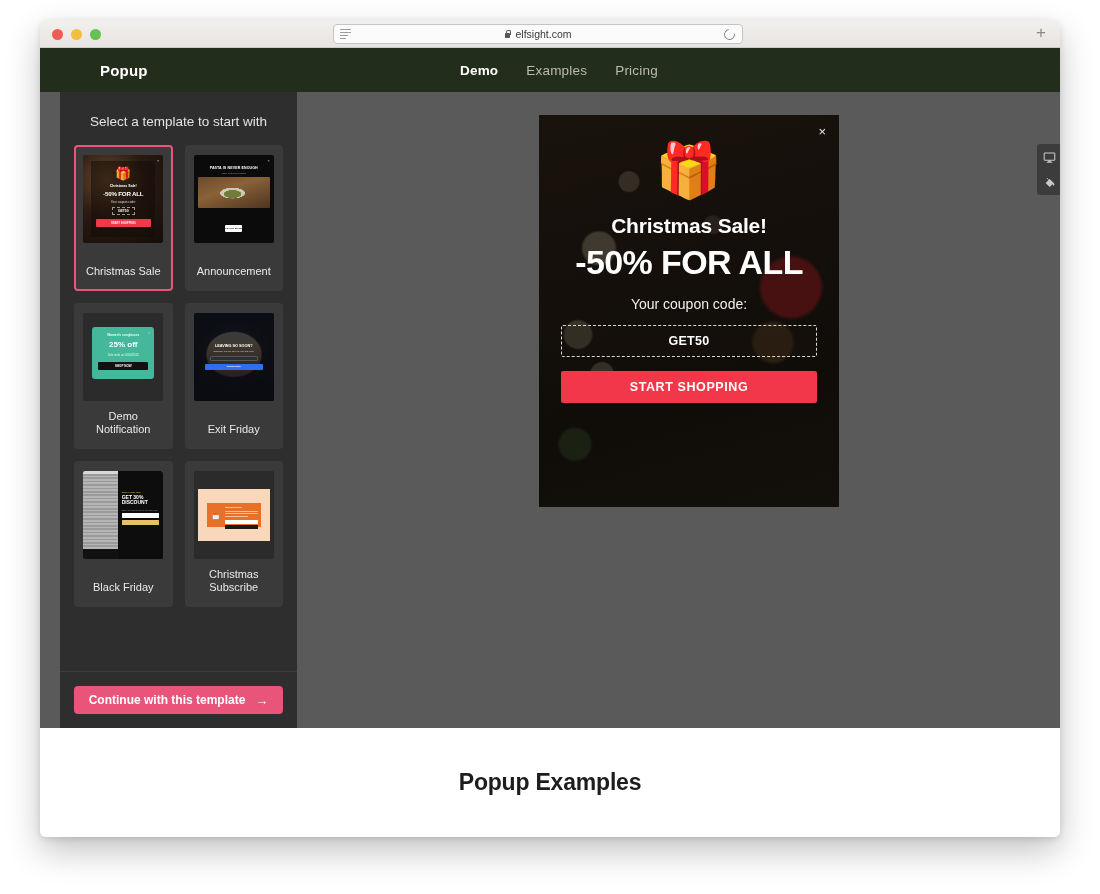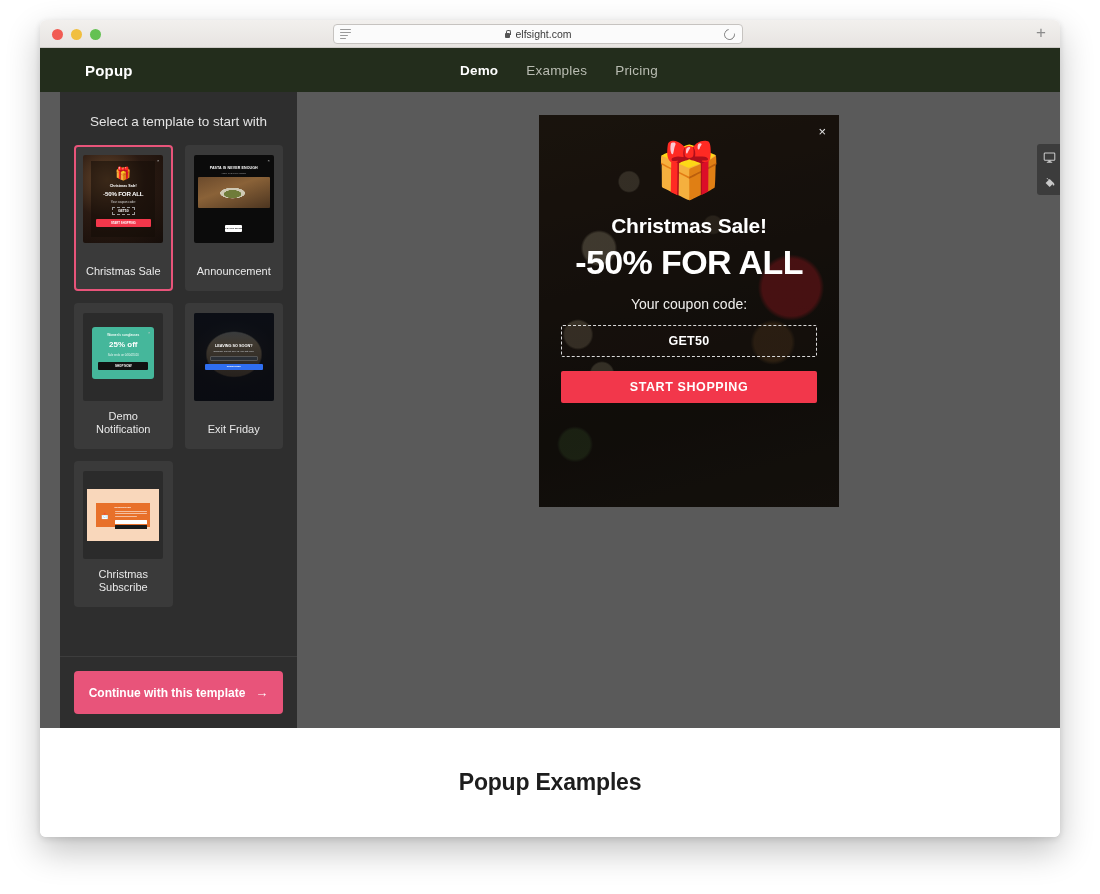--- a/index.html
+++ b/index.html
@@ -75,21 +75,21 @@
   }
 
   
   .site-nav {
     height: 44px;
     background: #232d1c;
     display: flex; align-items: center;
     position: relative;
   }
   .brand {
-    position: absolute; left: 45px;
+    position: absolute; left: 60px;
     color: #ffffff; font-size: 15px; font-weight: 700;
     letter-spacing: .2px;
   }
   .nav-links { position: absolute; left: 420px; display: flex; gap: 28px; }
   .nav-link { font-size: 13.5px; color: #b9bcb2; letter-spacing: .2px; cursor: pointer; }
   .nav-link.active { color: #ffffff; font-weight: 700; }
 
   
   .demo-area {
     position: relative;
@@ -235,21 +235,21 @@
   .th-news .rt .fld{margin-top:2.5px;height:4px;background:#fff;border-radius:.5px;}
   .th-news .rt .btn{margin-top:1.5px;height:4px;background:#1a1a1a;border-radius:.5px;}
 
   
   .sidebar-footer {
     border-top: 1px solid #3d3d3d;
     padding: 14px;
     background: #2e2e2e;
   }
   .continue-btn {
-    width: 100%; height: 43px;
+    width: 100%; height: 28px;
     background: #e8547a; border: none; border-radius: 4px;
     color: #fff; font-size: 12px; font-weight: 700;
     font-family: "Liberation Sans", sans-serif;
     display: flex; align-items: center; justify-content: center; gap: 10px;
     cursor: pointer;
   }
   .continue-arrow { font-size: 13px; font-weight: 400; }
 
   
   .canvas {
@@ -415,20 +415,36 @@
             <div class="ov">
               <span class="t1">LEAVING SO SOON?</span>
               <span class="t2">Subscribe and get 10% off your first order</span>
               <span class="fld"></span>
               <span class="btn">SUBSCRIBE</span>
             </div>
           </div>
           <div class="tpl-label">Exit Friday</div>
         </div>
 
+        <div class="tpl-card">
+          <div class="tpl-thumb th-bf">
+            <div class="topbar"></div>
+            <div class="left"></div>
+            <div class="ph"></div>
+            <div class="tag"></div>
+            <div class="right">
+              <div class="t0">Black Friday Sale</div>
+              <div class="t1">GET 30% DISCOUNT</div>
+              <div class="t3">Enter your email to receive the promo code</div>
+              <div class="fld"></div>
+              <div class="btn"></div>
+            </div>
+          </div>
+          <div class="tpl-label">Black Friday</div>
+        </div>
 
         <div class="tpl-card">
           <div class="tpl-thumb th-news">
             <div class="page"></div>
             <div class="card">
               <div class="ic">📩</div>
               <div class="rt">
                 <div class="h">NEWSLETTER</div>
                 <div class="p"></div>
                   <div class="p"></div>

